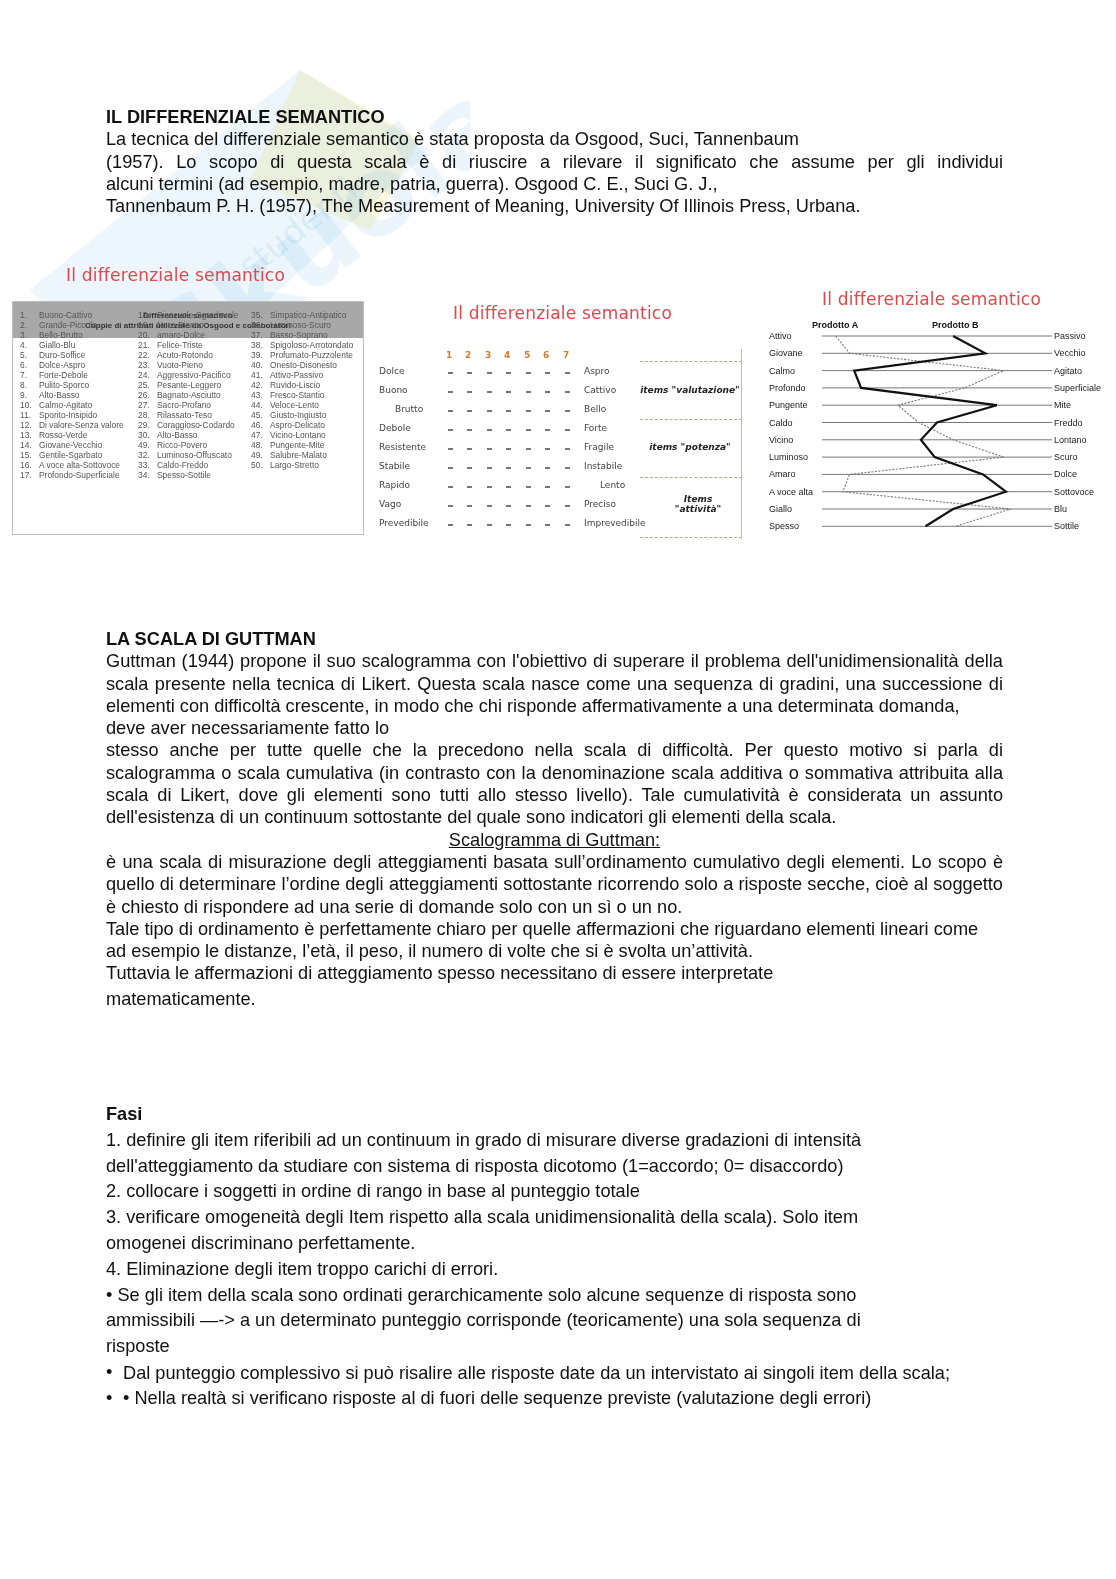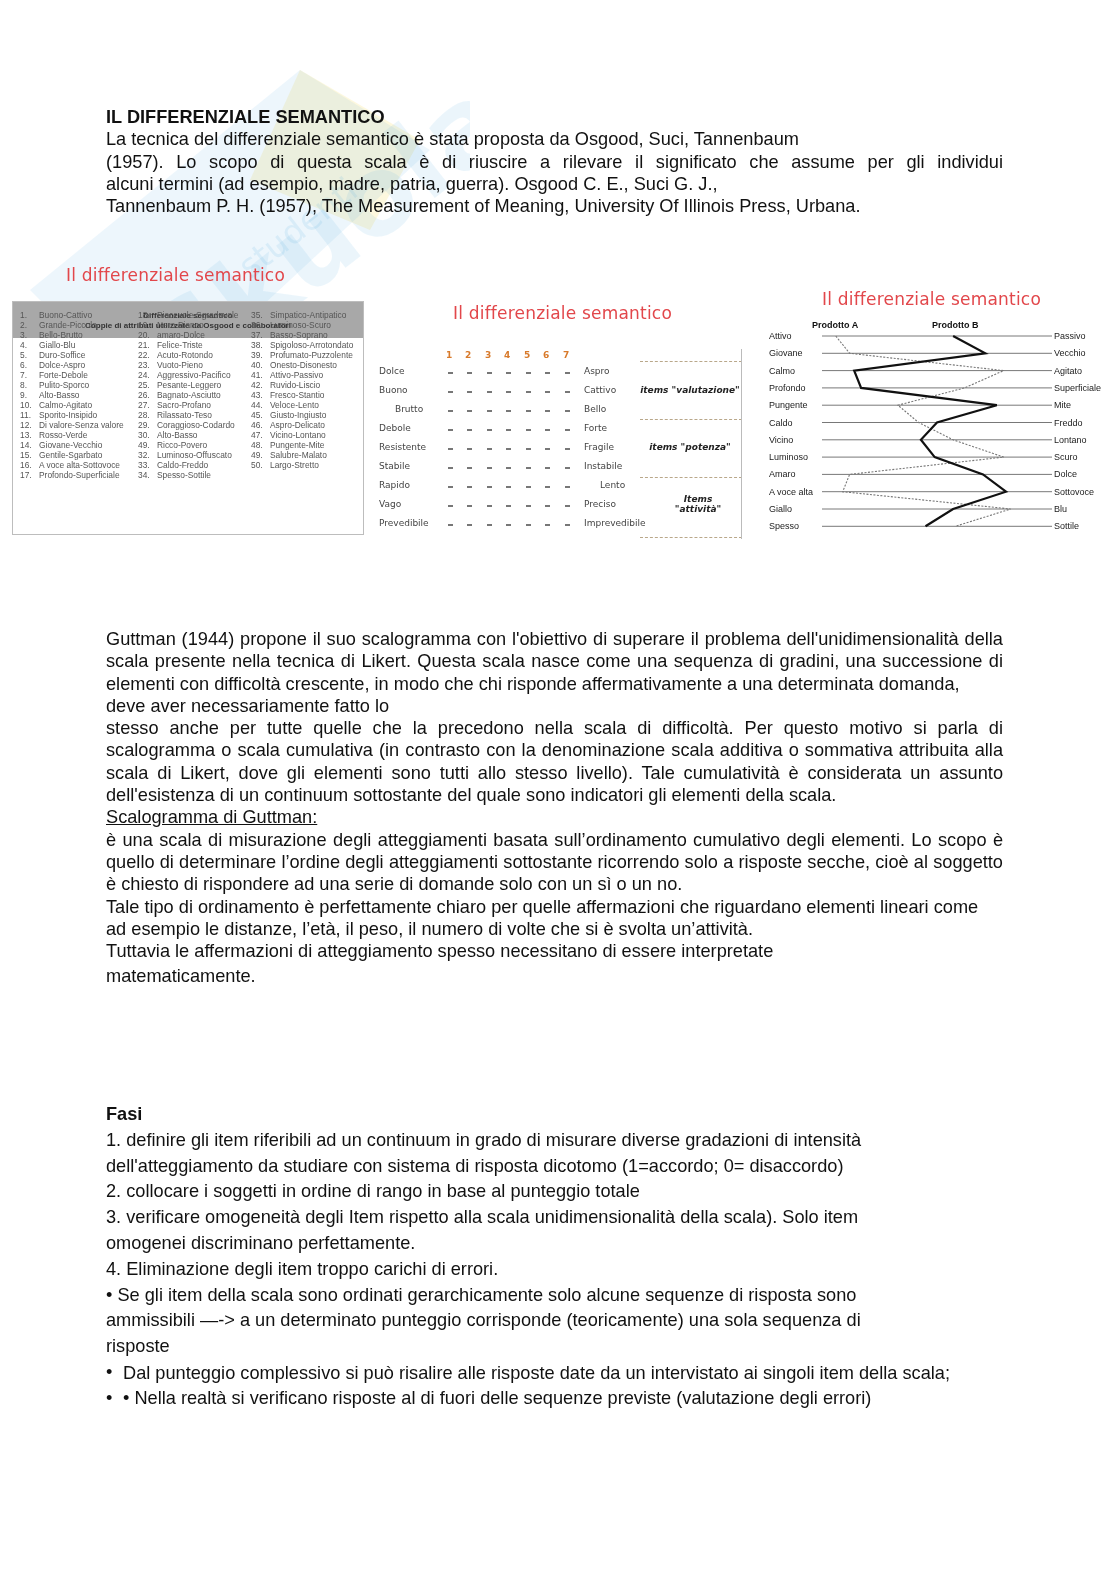--- a/index.html
+++ b/index.html
@@ -2,21 +2,21 @@
 <html><head>
 <meta charset="utf-8">
 <style>
   html, body { margin: 0; padding: 0; background: #ffffff; }
   body { width: 1116px; height: 1579px; position: relative; overflow: hidden;
          font-family: "Liberation Sans", sans-serif; color: #111; }
   .watermark { position: absolute; left: 0; top: 30px; width: 470px; height: 420px; pointer-events: none; }
   .text-block { position: absolute; left: 106px; width: 897px; font-size: 18.2px; line-height: 22.3px; }
   .heading { font-weight: bold; }
   .justify { text-align: justify; }
-  .underline { text-decoration: underline; }
+  .underline { text-decoration: underline; text-align: center; }
   .fig { position: absolute; }
   .slide-title { color: #e2474b; font-family: "DejaVu Sans", sans-serif; font-size: 17px; letter-spacing: 0.2px; position: absolute; white-space: nowrap; }
   
   #fig1 { left: 12px; top: 263px; width: 352px; height: 272px; }
   #fig1 .box { position: absolute; left: 0; top: 38px; width: 350px; height: 232px; border: 1px solid #bdbdbd; background: #fff; }
   #fig1 .box-head { background: #a8a8a8; height: 36px; text-align: center; font-size: 8px; line-height: 10px; font-weight: bold; color: #333; padding-top: 9px; box-sizing: border-box; }
   #fig1 .cols { position: absolute; top: 47px; left: 8px; right: 4px; font-size: 8.4px; line-height: 10px; color: #555; }
   #fig1 .col { position: absolute; top: 0; }
   #fig1 .pair { white-space: nowrap; }
   #fig1 .num { display: inline-block; width: 19px; }
@@ -260,20 +260,21 @@
       <text x="302" y="227" font-size="9" font-family="Liberation Sans, sans-serif" fill="#222">Blu</text>
       <line x1="70" y1="241.3" x2="300" y2="241.3" stroke="#555" stroke-width="0.8"></line>
       <text x="17" y="244.3" font-size="9" font-family="Liberation Sans, sans-serif" fill="#222">Spesso</text>
       <text x="302" y="244.3" font-size="9" font-family="Liberation Sans, sans-serif" fill="#222">Sottile</text>
       <polyline points="83.8,51 97.6,68.3 251.70000000000002,85.6 212.6,102.9 145.9,120.2 166.6,137.5 201.1,154.8 251.70000000000002,172.10000000000002 97.6,189.4 90.7,206.70000000000002 258.6,224 203.39999999999998,241.3" fill="none" stroke="#777" stroke-width="1.1" stroke-dasharray="2,1.5"></polyline>
       <polyline points="201.1,51 233.29999999999998,68.3 102.2,85.6 109.1,102.9 244.8,120.2 185,137.5 168.89999999999998,154.8 182.7,172.10000000000002 231,189.4 254,206.70000000000002 201.1,224 173.5,241.3" fill="none" stroke="#111" stroke-width="2.2"></polyline>
     </svg>
 </div>
 
 <div class="text-block" style="top:628px;">
+  <div class="heading">LA SCALA DI GUTTMAN</div>
   <div class="justify">Guttman (1944) propone il suo scalogramma con l'obiettivo di superare il problema dell'unidimensionalità della scala presente nella tecnica di Likert. Questa scala nasce come una sequenza di gradini, una successione di elementi con difficoltà crescente, in modo che chi risponde affermativamente a una determinata domanda,</div>
   <div>deve aver necessariamente fatto lo</div>
   <div class="justify">stesso anche per tutte quelle che la precedono nella scala di difficoltà. Per questo motivo si parla di scalogramma o scala cumulativa (in contrasto con la denominazione scala additiva o sommativa attribuita alla scala di Likert, dove gli elementi sono tutti allo stesso livello). Tale cumulatività è considerata un assunto dell'esistenza di un continuum sottostante del quale sono indicatori gli elementi della scala.</div>
   <div class="underline">Scalogramma di Guttman:</div>
   <div class="justify">è una scala di misurazione degli atteggiamenti basata sull’ordinamento cumulativo degli elementi. Lo scopo è quello di determinare l’ordine degli atteggiamenti sottostante ricorrendo solo a risposte secche, cioè al soggetto è chiesto di rispondere ad una serie di domande solo con un sì o un no.</div>
   <div>Tale tipo di ordinamento è perfettamente chiaro per quelle affermazioni che riguardano elementi lineari come ad esempio le distanze, l’età, il peso, il numero di volte che si è svolta un’attività.</div>
   <div>Tuttavia le affermazioni di atteggiamento spesso necessitano di essere interpretate</div>
   <div style="margin-top:3px;">matematicamente.</div>
 </div>
 

